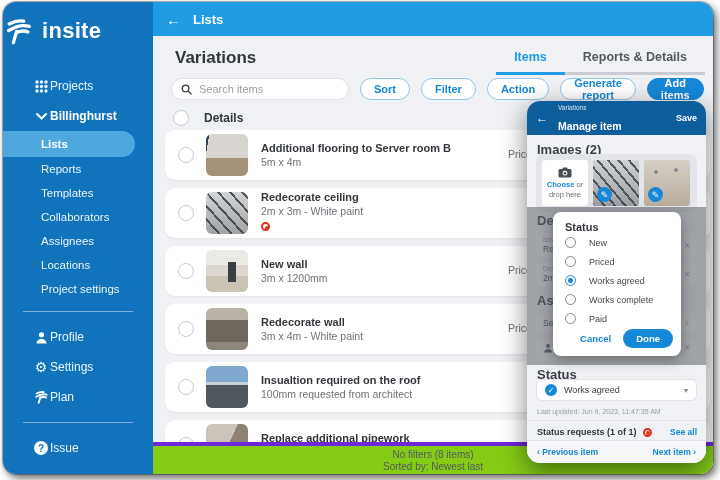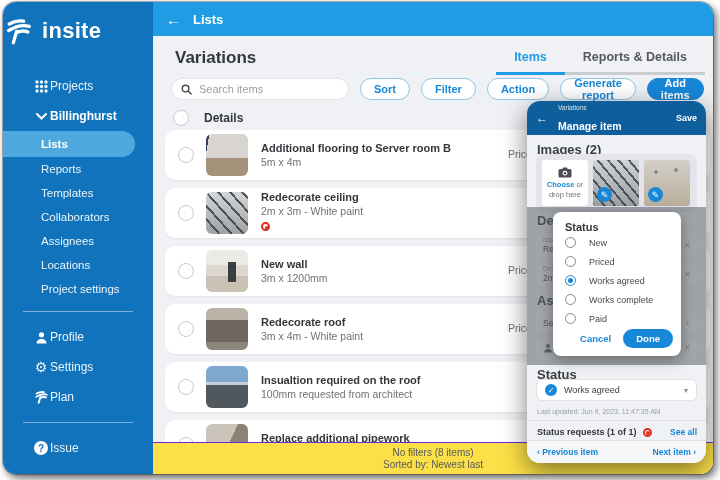--- a/index.html
+++ b/index.html
@@ -59,21 +59,21 @@
   .card-sub { font-size:10.5px; color:#6E7378; margin-top:2px; }
   .card-status { position:absolute; left:343px; top:18px; font-size:10.5px; color:#6E7378; }
   .record-icon { display:inline-block; width:9px; height:9px; border:2px solid #E0301E; border-radius:50%; position:relative; margin-top:3px; }
   .record-icon::after { content:""; position:absolute; left:1.5px; top:1.5px; width:4px; height:4px; border-radius:50%; background:#E0301E; }
   .t1 { background:linear-gradient(100deg, #2e3f57 0 7%, transparent 7%), linear-gradient(to bottom, #d8d5d0 0 58%, #a5927a 58%); }
   .t2 { background:repeating-linear-gradient(48deg, rgba(60,62,66,.85) 0 2px, transparent 2px 9px), linear-gradient(#d3d6d8, #9fa3a6); }
   .t3 { background:linear-gradient(90deg, transparent 0 52%, #3a3d42 52% 72%, transparent 72%) 0 12px/100% 20px no-repeat, linear-gradient(#eceae5 0 35%, #dcd8d0 35% 62%, #c9c2b5 62%); }
   .t4 { background:linear-gradient(#b9b3a7 0 28%, #6e675e 28% 82%, #8d867b 82%); }
   .t5 { background:linear-gradient(#7fa8d0 0 38%, #c7d0d8 38% 46%, #50575d 46%); }
   .t6 { background:linear-gradient(115deg, #cbc4ba 0 52%, #8d8273 52%); }
-  .main-footer { position:absolute; left:0; right:0; bottom:0; height:32px; background:#fde047; border-top:1px solid #6d28d9;
+  .main-footer { position:absolute; left:0; right:0; bottom:0; height:32px; background:#84cc16; border-top:4px solid #6d28d9;
                  display:flex; flex-direction:column; align-items:center; justify-content:center; gap:1px; z-index:3; }
   .main-footer div { font-size:10px; color:#55595E; }
 
   
   .modal { position:absolute; left:524px; top:99px; width:179px; height:362px; background:#EFF1F4; border-radius:13px;
            box-shadow:0 8px 26px rgba(0,0,0,.5); z-index:10; overflow:hidden; }
   .modal-header { height:34px; background:#0E5E9C; display:flex; align-items:center; padding:0 9px; }
   .modal-back { color:#fff; font-size:12px; font-weight:bold; cursor:pointer; }
   .modal-titles { margin-left:10px; }
   .modal-crumb { font-size:6.5px; color:rgba(255,255,255,.85); }
@@ -188,21 +188,21 @@
         <div class="card-text">
           <div class="card-title">New wall</div>
           <div class="card-sub">3m x 1200mm</div>
         </div>
         <span class="card-status">Priced</span>
       </div>
       <div class="card">
         <span class="circle-cb"></span>
         <div class="thumb t4"></div>
         <div class="card-text">
-          <div class="card-title">Redecorate roof</div>
+          <div class="card-title">Redecorate wall</div>
           <div class="card-sub">3m x 4m - White paint</div>
         </div>
         <span class="card-status">Priced</span>
       </div>
       <div class="card">
         <span class="circle-cb"></span>
         <div class="thumb t5"></div>
         <div class="card-text">
           <div class="card-title">Insualtion required on the roof</div>
           <div class="card-sub">100mm requested from architect</div>

